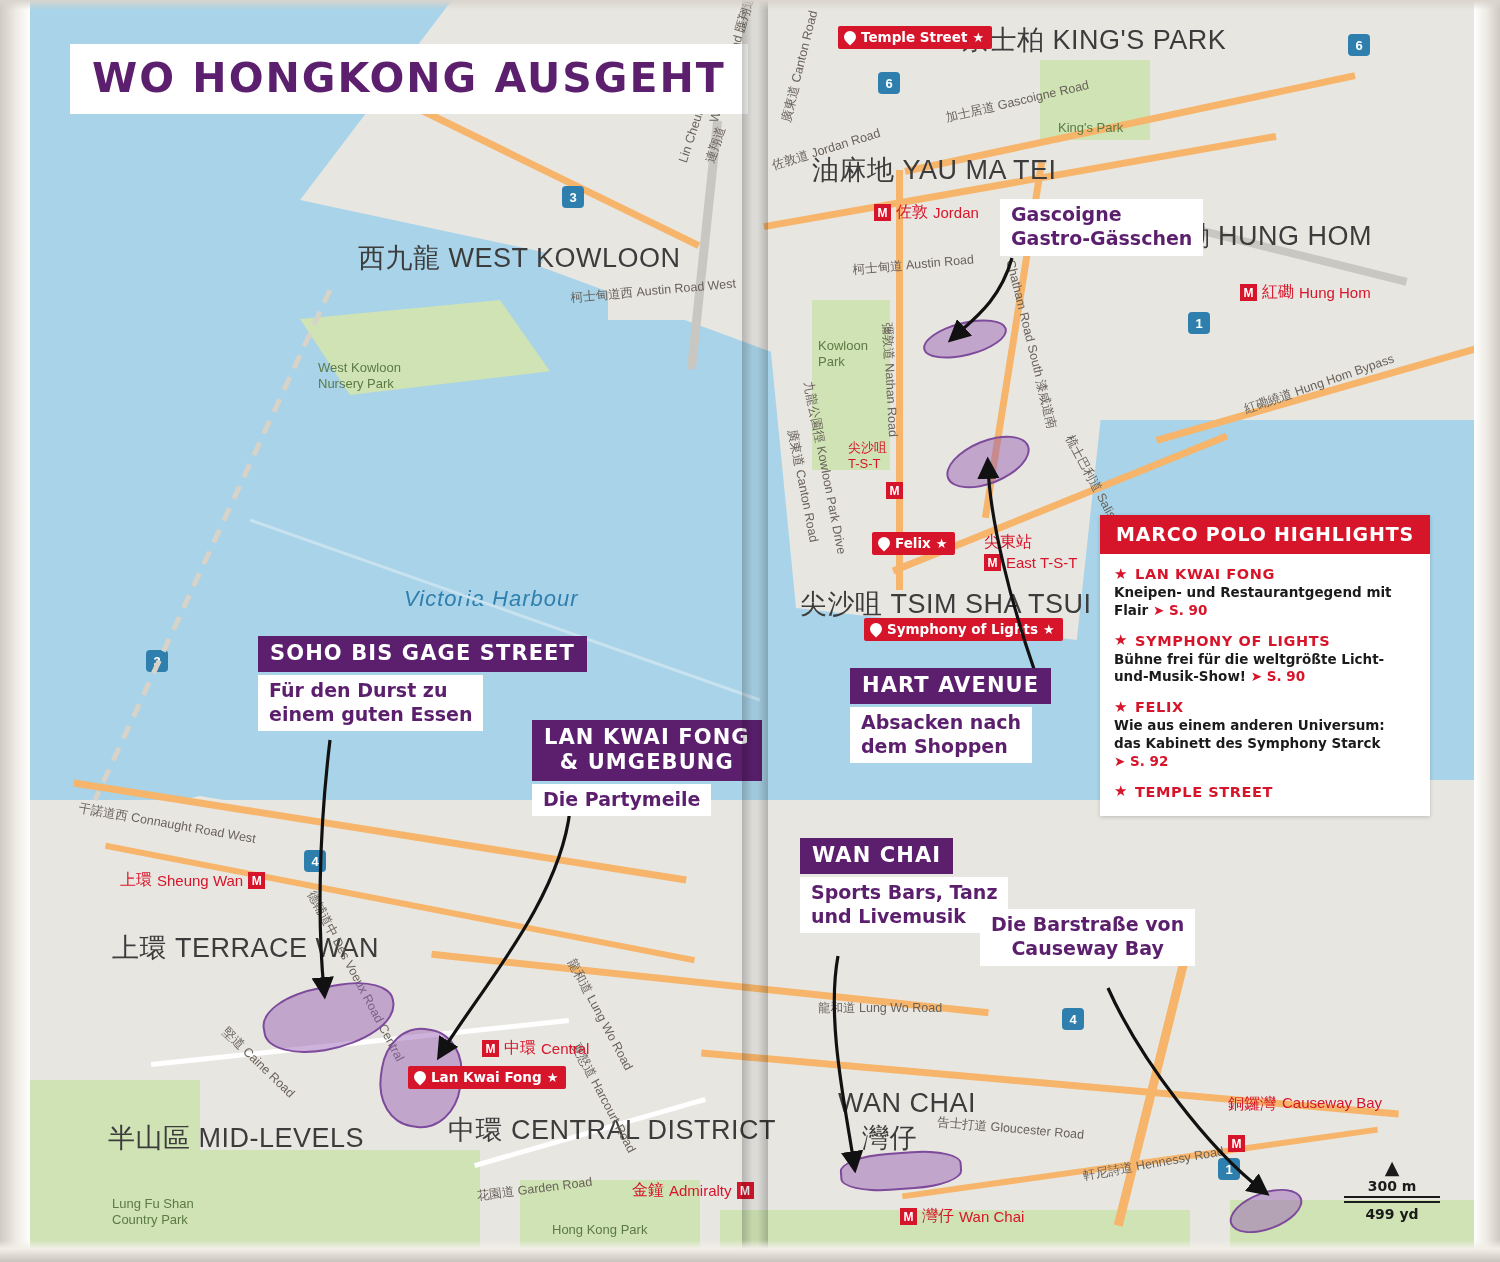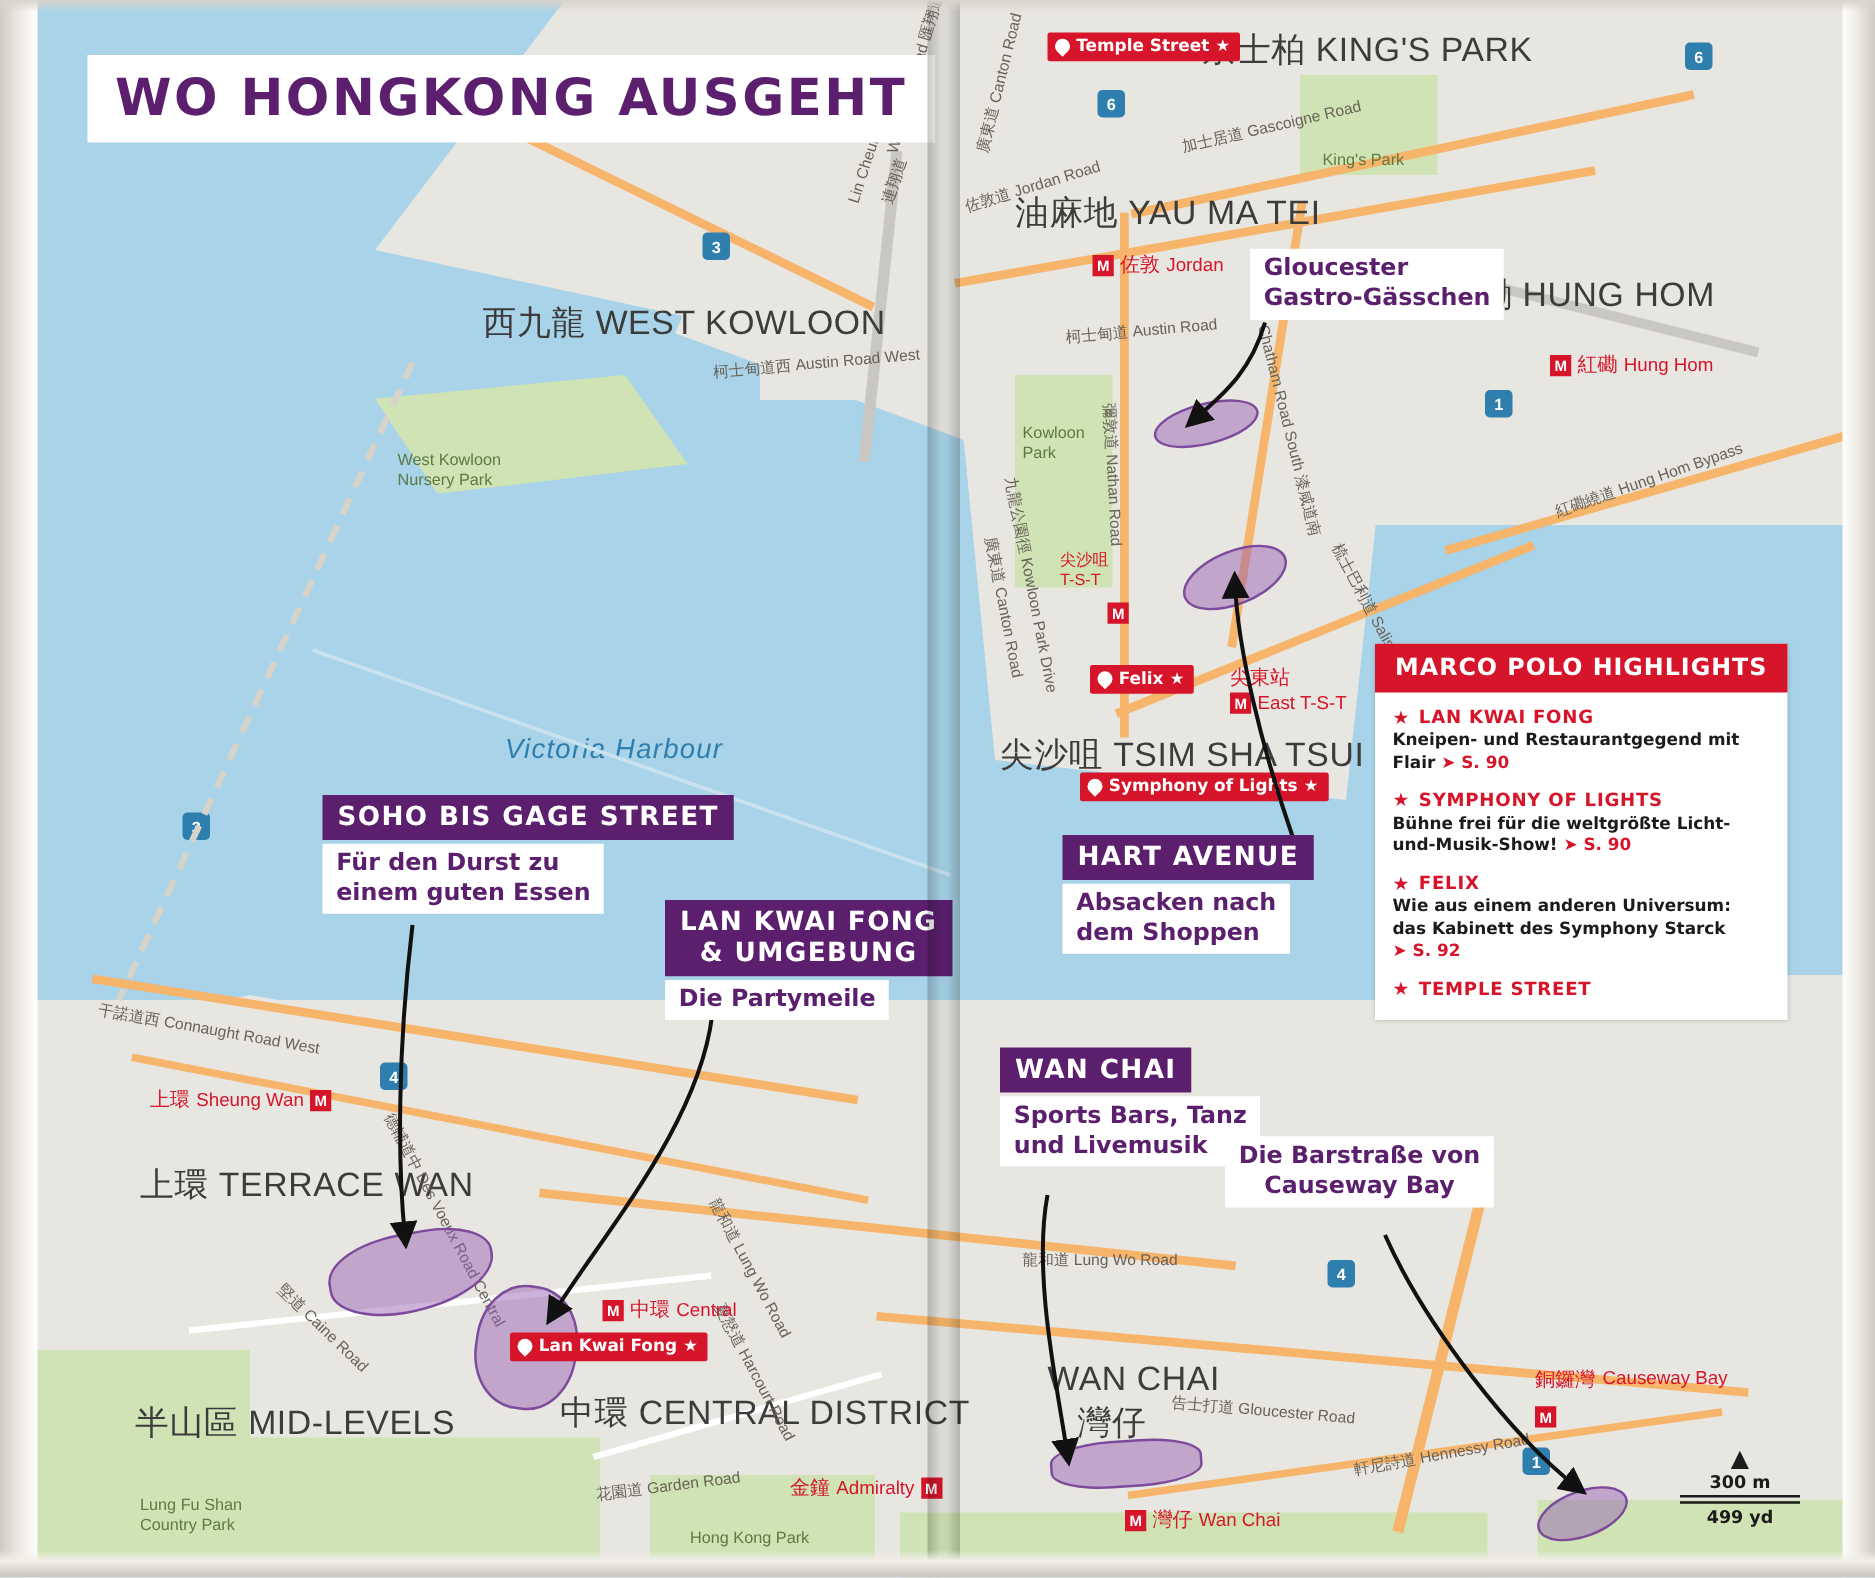--- a/index.html
+++ b/index.html
@@ -389,21 +389,21 @@
   <div class="blob" style="left:380px; top:1028px; width:78px; height:96px; border-radius:46%; transform:rotate(8deg);"></div>
   <div class="blob" style="left:840px; top:1152px; width:118px; height:34px; border-radius:40%; transform:rotate(-4deg);"></div>
   <div class="blob" style="left:1228px; top:1192px; width:72px; height:34px; border-radius:50%; transform:rotate(-20deg);"></div>
 
   <div class="title-banner">
     <span>WO HONGKONG AUSGEHT</span>
   </div>
 
   <div class="callout" style="left:1000px; top:178px;">
     <br>
-    <div class="sub">Gloucester
+    <div class="sub">Gascoigne
 Gastro-Gässchen</div>
   </div>
 
   <div class="callout" style="left:258px; top:636px;">
     <div class="chip">SOHO BIS GAGE STREET</div><br>
     <div class="sub">Für den Durst zu
 einem guten Essen</div>
   </div>
 
   <div class="callout center" style="left:532px; top:720px;">
@@ -470,21 +470,21 @@
       <div class="hl-item">
         <div class="hl-title">
           <span class="hl-star">★</span>
           <span>TEMPLE STREET</span>
         </div>
       </div>
 
     </div>
   </div>
 
-  <div class="maplabel district big" style="left:358px; top:240px;margin-left:28px;">西九龍 WEST KOWLOON</div>
+  <div class="maplabel district big" style="left:358px; top:240px;">西九龍 WEST KOWLOON</div>
   <div class="maplabel district big" style="left:962px; top:22px;">京士柏 KING'S PARK</div>
   <div class="maplabel district big" style="left:812px; top:152px;">油麻地 YAU MA TEI</div>
   <div class="maplabel district big" style="left:1155px; top:218px;">紅磡 HUNG HOM</div>
   <div class="maplabel district big" style="left:800px; top:586px;">尖沙咀 TSIM SHA TSUI</div>
   <div class="maplabel district big" style="left:112px; top:930px;">上環 TERRACE WAN</div>
   <div class="maplabel district big" style="left:108px; top:1120px;">半山區 MID-LEVELS</div>
   <div class="maplabel district big" style="left:448px; top:1112px;">中環 CENTRAL DISTRICT</div>
   <div class="maplabel district big" style="left:838px; top:1088px;">WAN CHAI</div>
   <div class="maplabel district big" style="left:862px; top:1120px;">灣仔</div>
 
@@ -558,21 +558,21 @@
   <div class="mtr" style="left:632px; top:1180px;">
     <span class="zh">金鐘</span>
     <span>Admiralty</span>
     <span class="mtr-ico">M</span>
   </div>
   <div class="mtr" style="left:900px; top:1206px;">
     <span class="mtr-ico">M</span>
     <span class="zh">灣仔</span>
     <span>Wan Chai</span>
   </div>
-  <div class="mtr" style="left:1228px; top:1094px; flex-direction:column; align-items:flex-start; gap:10px;">
+  <div class="mtr" style="left:1228px; top:1094px; flex-direction:column; align-items:flex-start; gap:20px;">
     <span style="display:flex; gap:6px;">
       <span class="zh">銅鑼灣</span>
       <span>Causeway Bay</span>
     </span>
     <span class="mtr-ico">M</span>
   </div>
 
   <div class="poi" style="left:838px; top:26px;">
     <span class="pin"></span>
     <span>Temple Street</span>

